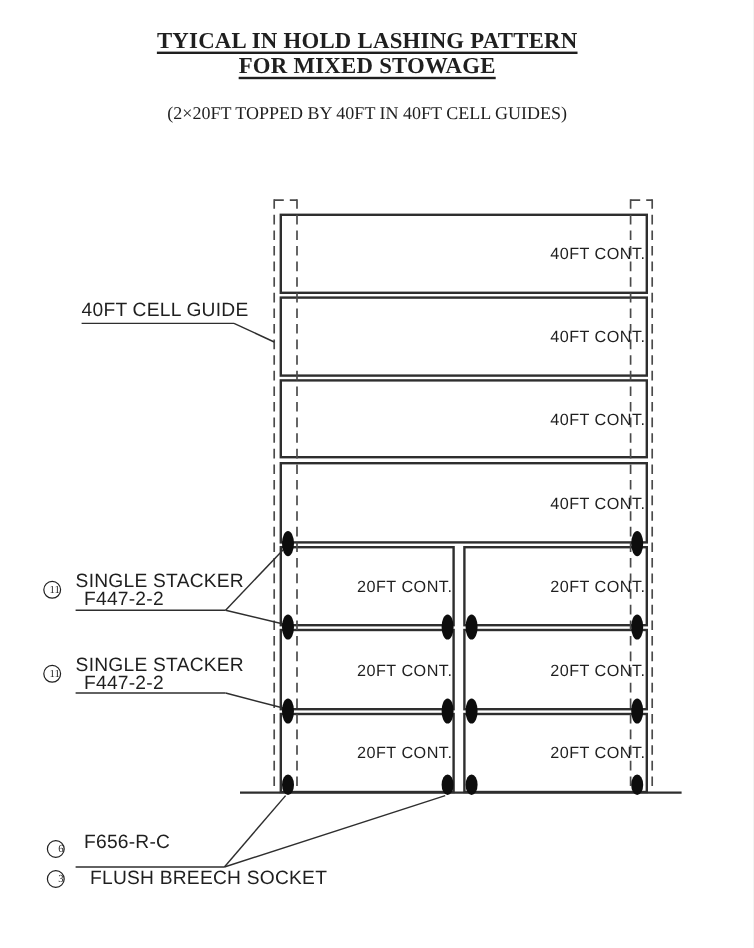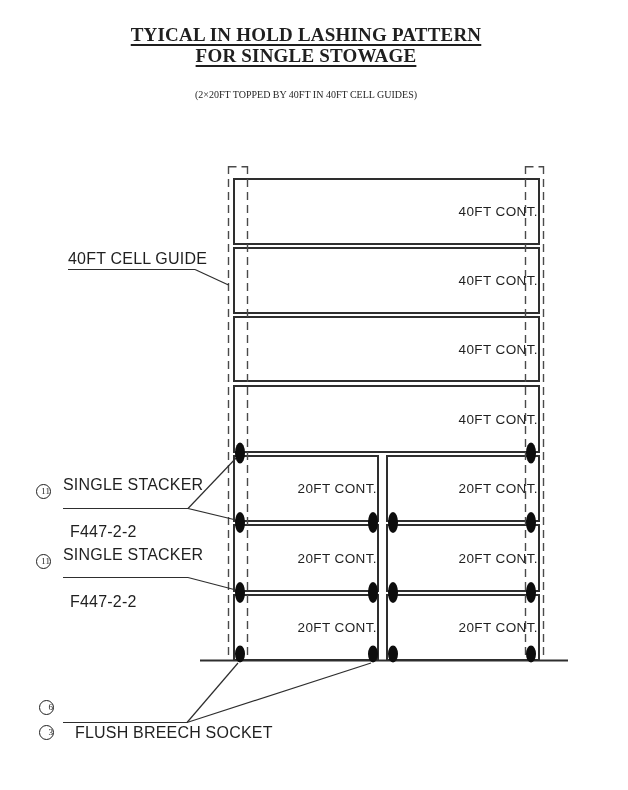--- a/index.html
+++ b/index.html
@@ -10,48 +10,48 @@
   }
   
   .titleblock {
     position:absolute; top:24px; left:0; width:612px; text-align:center;
     font-family:"Liberation Serif", serif;
   }
   .title-line {
     font-size:19px; font-weight:bold; line-height:21px; letter-spacing:0.2px;
     text-decoration:underline; text-underline-offset:3px; text-decoration-thickness:1.5px;
   }
-  .subtitle { margin-top:21px; font-size:10px; line-height:16px; }
+  .subtitle { margin-top:21px; font-size:15px; line-height:16px; }
 
   
   .cont {
     position:absolute; box-sizing:border-box; border:2px solid #2e2e2e;
     display:flex; align-items:center; justify-content:flex-end; background:transparent;
   }
   .cont span { font-size:13.5px; letter-spacing:0.4px; white-space:nowrap; }
 
   
   .anno { position:absolute; font-size:16px; line-height:15px; letter-spacing:0.2px; white-space:nowrap; }
-  .anno .l2 { padding-left:7px;margin-top:32px; }
+  .anno .l2 { padding-left:7px; }
   .refcircle {
     position:absolute; width:15px; height:15px; box-sizing:border-box;
     border:1.2px solid #1f1f1f; border-radius:50%;
     display:flex; align-items:center; justify-content:flex-end;
     font-family:"Liberation Serif", serif; font-size:9px; line-height:9px;
   }
   .overlay { position:absolute; left:0; top:0; pointer-events:none; }
 </style>
 </head>
 <body>
 
 <div class="page">
 
   <div class="titleblock">
     <div class="title-line">TYICAL IN HOLD LASHING PATTERN</div>
-    <div class="title-line">FOR SINGLE STOWAGE</div>
+    <div class="title-line">FOR MIXED STOWAGE</div>
     <div class="subtitle">(2×20FT TOPPED BY 40FT IN 40FT CELL GUIDES)</div>
   </div>
 
   <div class="cont" style="left:233px;top:178px;width:307px;height:67px">
     <span>40FT CONT.</span>
   </div>
   <div class="cont" style="left:233px;top:247px;width:307px;height:67px">
     <span>40FT CONT.</span>
   </div>
   <div class="cont" style="left:233px;top:316px;width:307px;height:66px">
@@ -98,20 +98,21 @@
   </div>
   <div class="anno" style="left:63px;top:547px">
     <div class="l1">SINGLE STACKER</div>
     <div class="l2">F447-2-2</div>
   </div>
 
   <div class="refcircle" style="left:39px;top:700px">
     <span>6</span>
   </div>
   <div class="anno" style="left:63px;top:695px">
+    <div class="l2">F656-R-C</div>
   </div>
 
   <div class="refcircle" style="left:39px;top:725px">
     <span>3</span>
   </div>
   <div class="anno" style="left:75px;top:725px">
     <div class="l1">FLUSH BREECH SOCKET</div>
   </div>
 
   <svg class="overlay" width="628" height="790" viewBox="0 0 628 790">

